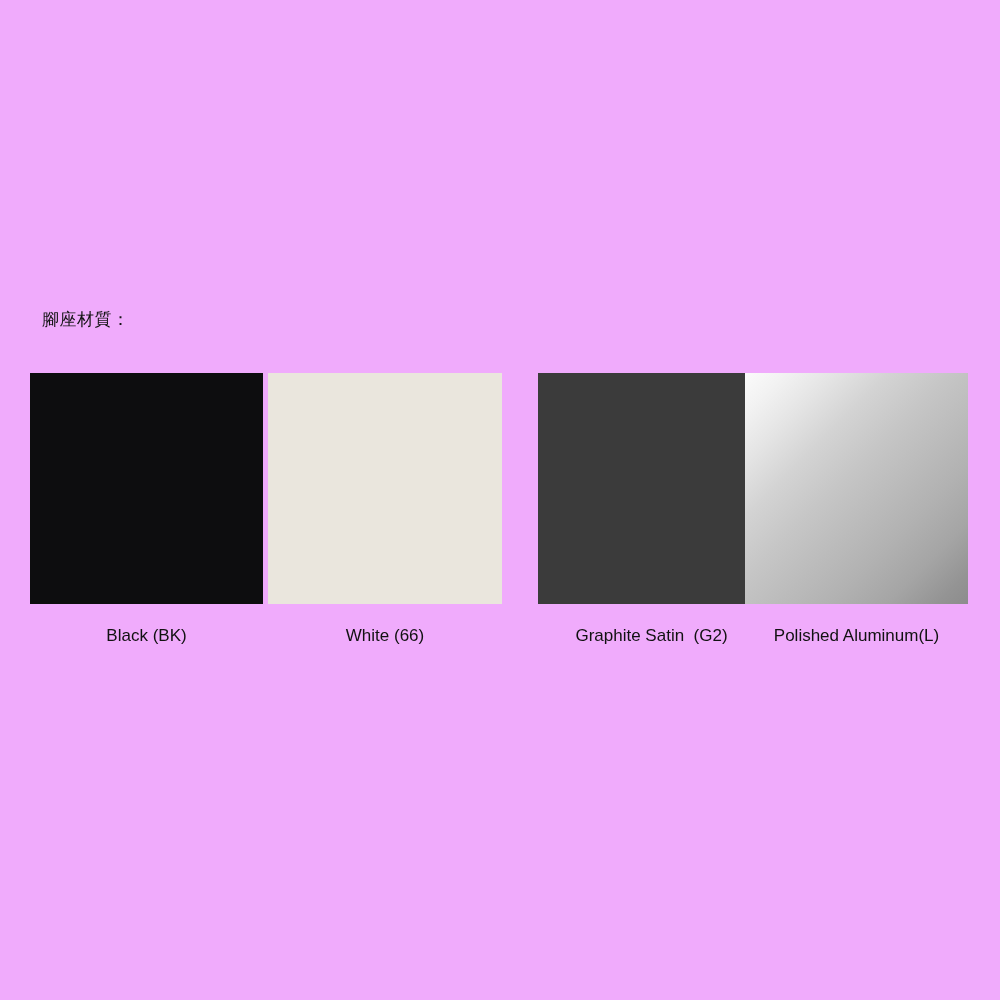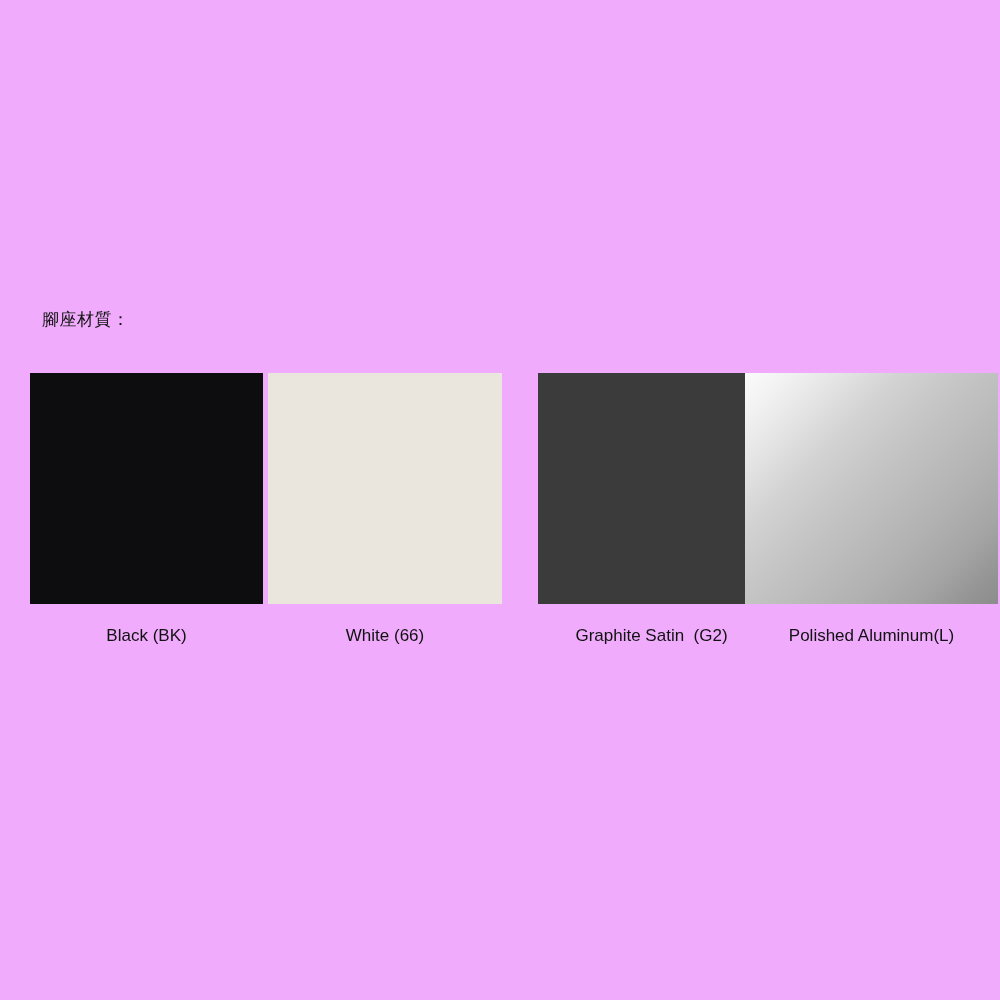--- a/index.html
+++ b/index.html
@@ -68,21 +68,21 @@
     line-height: 22px;
     color: #111111;
     white-space: pre;
     text-align: center;
   }
 
   
   .sw-black    { left: 0px;   width: 233px; }
   .sw-white    { left: 238px; width: 234px; }
   .sw-graphite { left: 478px; width: 227px; margin-left: 30px; }
-  .sw-aluminum { left: 715px; width: 253px; text-decoration: underline; }
+  .sw-aluminum { left: 715px; width: 223px; text-decoration: underline; }
 
   
   .fill-black {
     background: #0d0d0f;
   }
   .fill-white {
     background: #eae6dd;
   }
   .fill-graphite {
     background: #3b3b3b;

